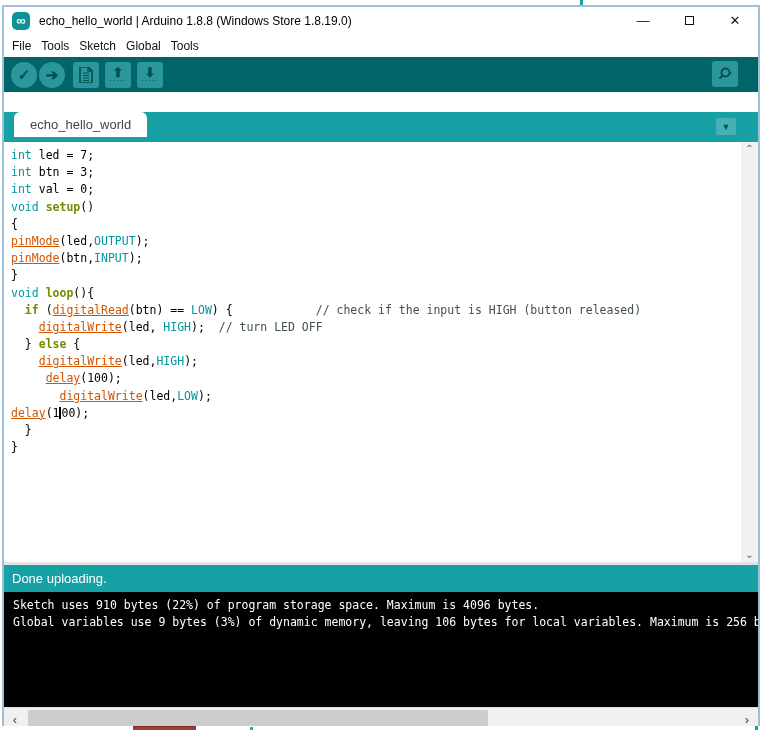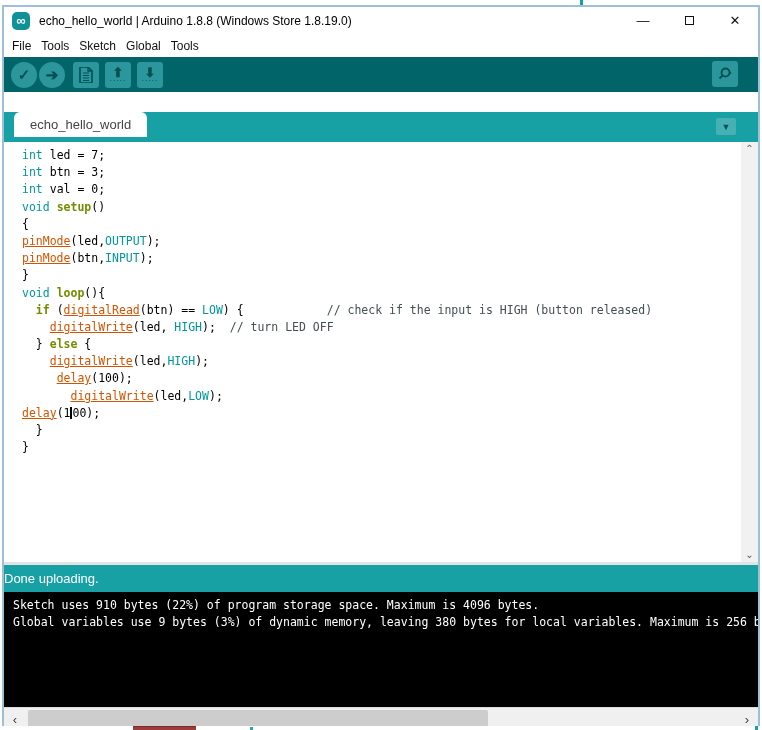--- a/index.html
+++ b/index.html
@@ -47,38 +47,38 @@
 
   
   .tabbar { height:30px; background:#17A1A5; display:flex; align-items:flex-start; padding-left:10px; flex:0 0 auto; position:relative;margin-top:20px; }
   .tab { background:#ffffff; border-radius:6px 6px 0 0; height:25px; padding:0 16px;
     display:flex; align-items:center; font-size:13px; color:#444; }
   .tab-dropdown { position:absolute; right:22px; top:6px; width:20px; height:17px; background:#46b0b4;
     border-radius:2px; display:flex; align-items:center; justify-content:center; color:#005558; font-size:9px; }
 
   
   .editor-wrap { height:420px; background:#fff; position:relative; flex:0 0 auto; overflow:hidden; }
-  .code { position:absolute; left:0; top:0; right:17px; bottom:0; padding:5px 0 0 18px;
+  .code { position:absolute; left:0; top:0; right:17px; bottom:0; padding:5px 0 0 7px;
     font-family:"DejaVu Sans Mono", monospace; font-size:11.5px; line-height:17.2px; white-space:pre; overflow:hidden; }
   .code-line { height:17.2px; }
   .tk-p { color:#000000; }
   .tk-k { color:#00979C; }
   .tk-s { color:#728E00;font-weight:bold; }
   .tk-f { color:#D35400;text-decoration:underline; }
   .tk-c { color:#434F54;text-align:center; }
   .caret { display:inline-block; width:2px; height:12px; background:#000; vertical-align:-2px; }
 
   .vscroll { position:absolute; right:0; top:0; width:17px; height:100%; background:#f1f1f1;
     display:flex; flex-direction:column; justify-content:space-between; align-items:center; }
   .scroll-arrow { color:#5a5a5a; font-size:10px; line-height:14px; width:100%; text-align:center; }
 
   
   .divider { height:3px; background:#e3e3e3; flex:0 0 auto; }
   .status-strip { height:27px; background:#17A1A5; color:#ffffff; display:flex; align-items:center;
-    padding-left:0; font-size:13px; flex:0 0 auto; }
+    padding-left:8px; font-size:13px; flex:0 0 auto; }
 
   
   .console { height:115px; background:#000000; color:#ffffff; padding:5px 0 0 9px;
     font-family:"DejaVu Sans Mono", monospace; font-size:11.5px; line-height:17px;
     white-space:pre; overflow:hidden; flex:0 0 auto; }
 
   
   .hscroll { height:23px; background:#f0f0f0; position:relative; flex:0 0 auto; border-top:1px solid #dcdcdc; }
   .h-arrow { position:absolute; top:0; width:22px; height:22px; display:flex; align-items:center; justify-content:center;
     color:#404040; font-size:13px; }
@@ -173,21 +173,21 @@
         <div class="scroll-arrow">⌄</div>
       </div>
     </div>
 
     <div class="divider"></div>
 
     <div class="status-strip">
       <span>Done uploading.</span>
     </div>
 
-    <div class="console" id="console-output"><div>Sketch uses 910 bytes (22%) of program storage space. Maximum is 4096 bytes.</div><div>Global variables use 9 bytes (3%) of dynamic memory, leaving 380 bytes for local variables. Maximum is 256 b</div></div>
+    <div class="console" id="console-output"><div>Sketch uses 910 bytes (22%) of program storage space. Maximum is 4096 bytes.</div><div>Global variables use 9 bytes (3%) of dynamic memory, leaving 106 bytes for local variables. Maximum is 256 b</div></div>
 
     <div class="hscroll">
       <div class="h-arrow left">‹</div>
       <div class="h-thumb"></div>
       <div class="h-arrow right">›</div>
     </div>
 
     <div class="statusbar">
       <span>16</span>
     </div>

